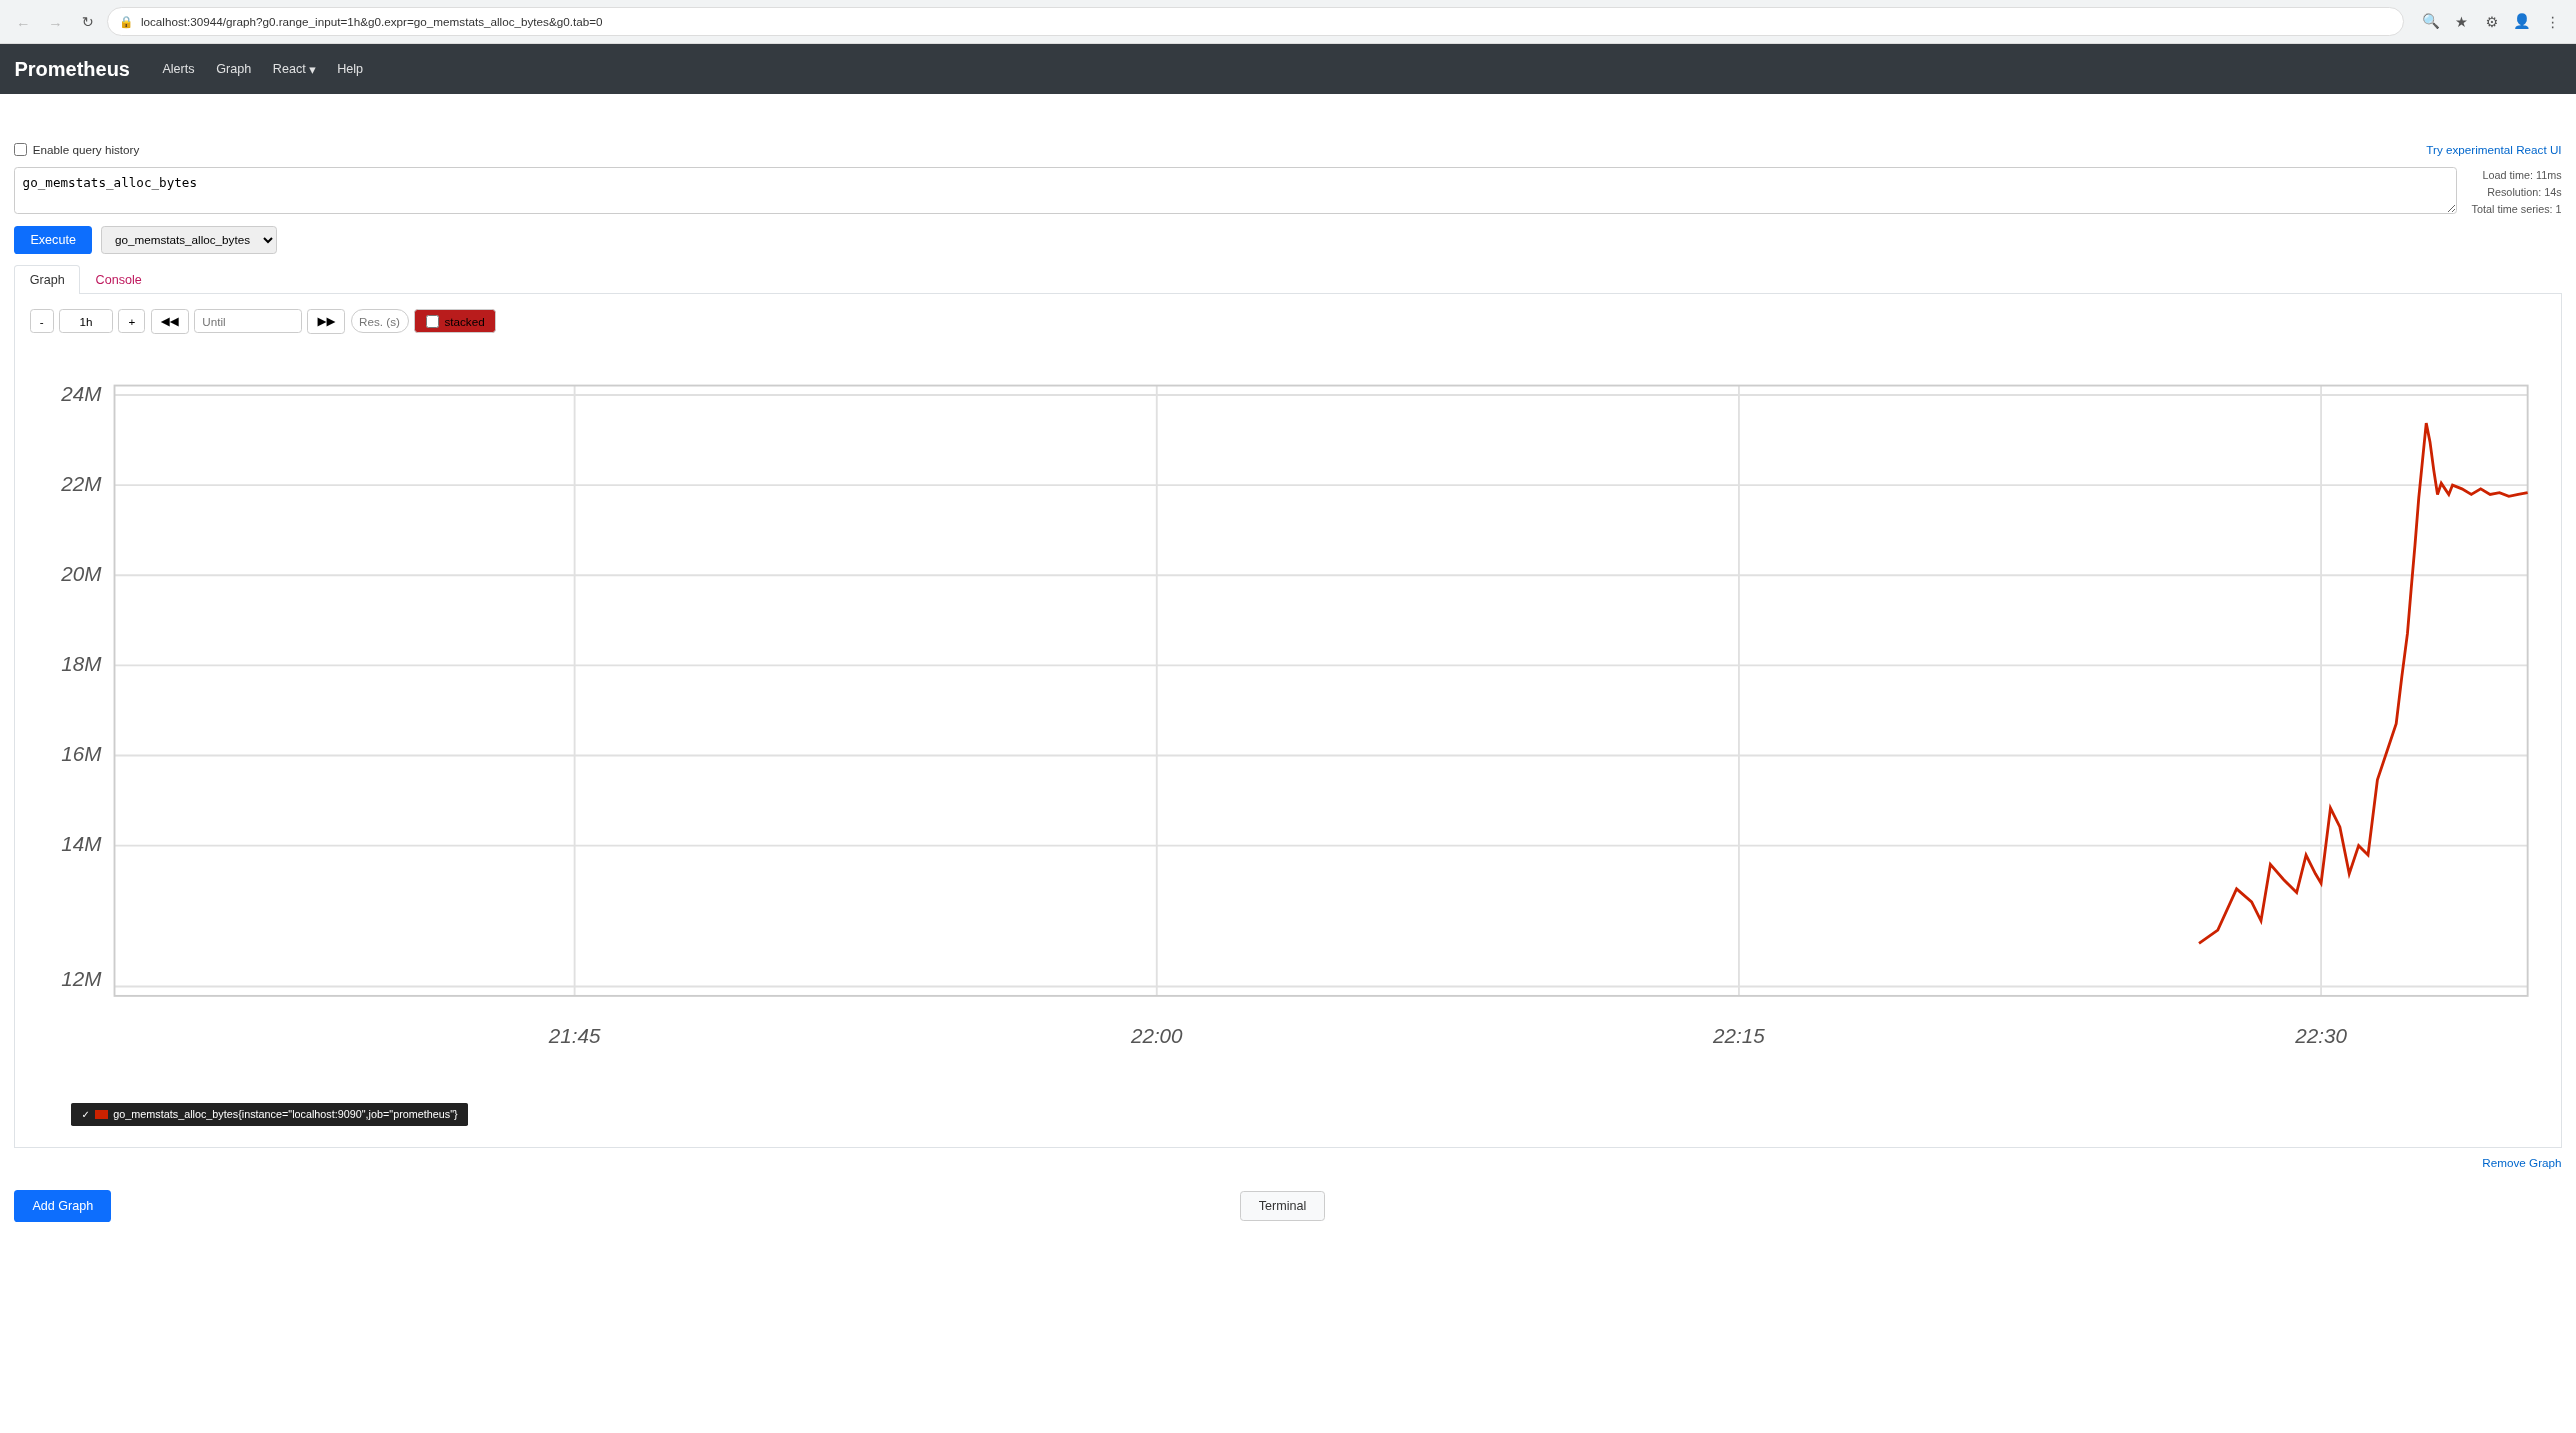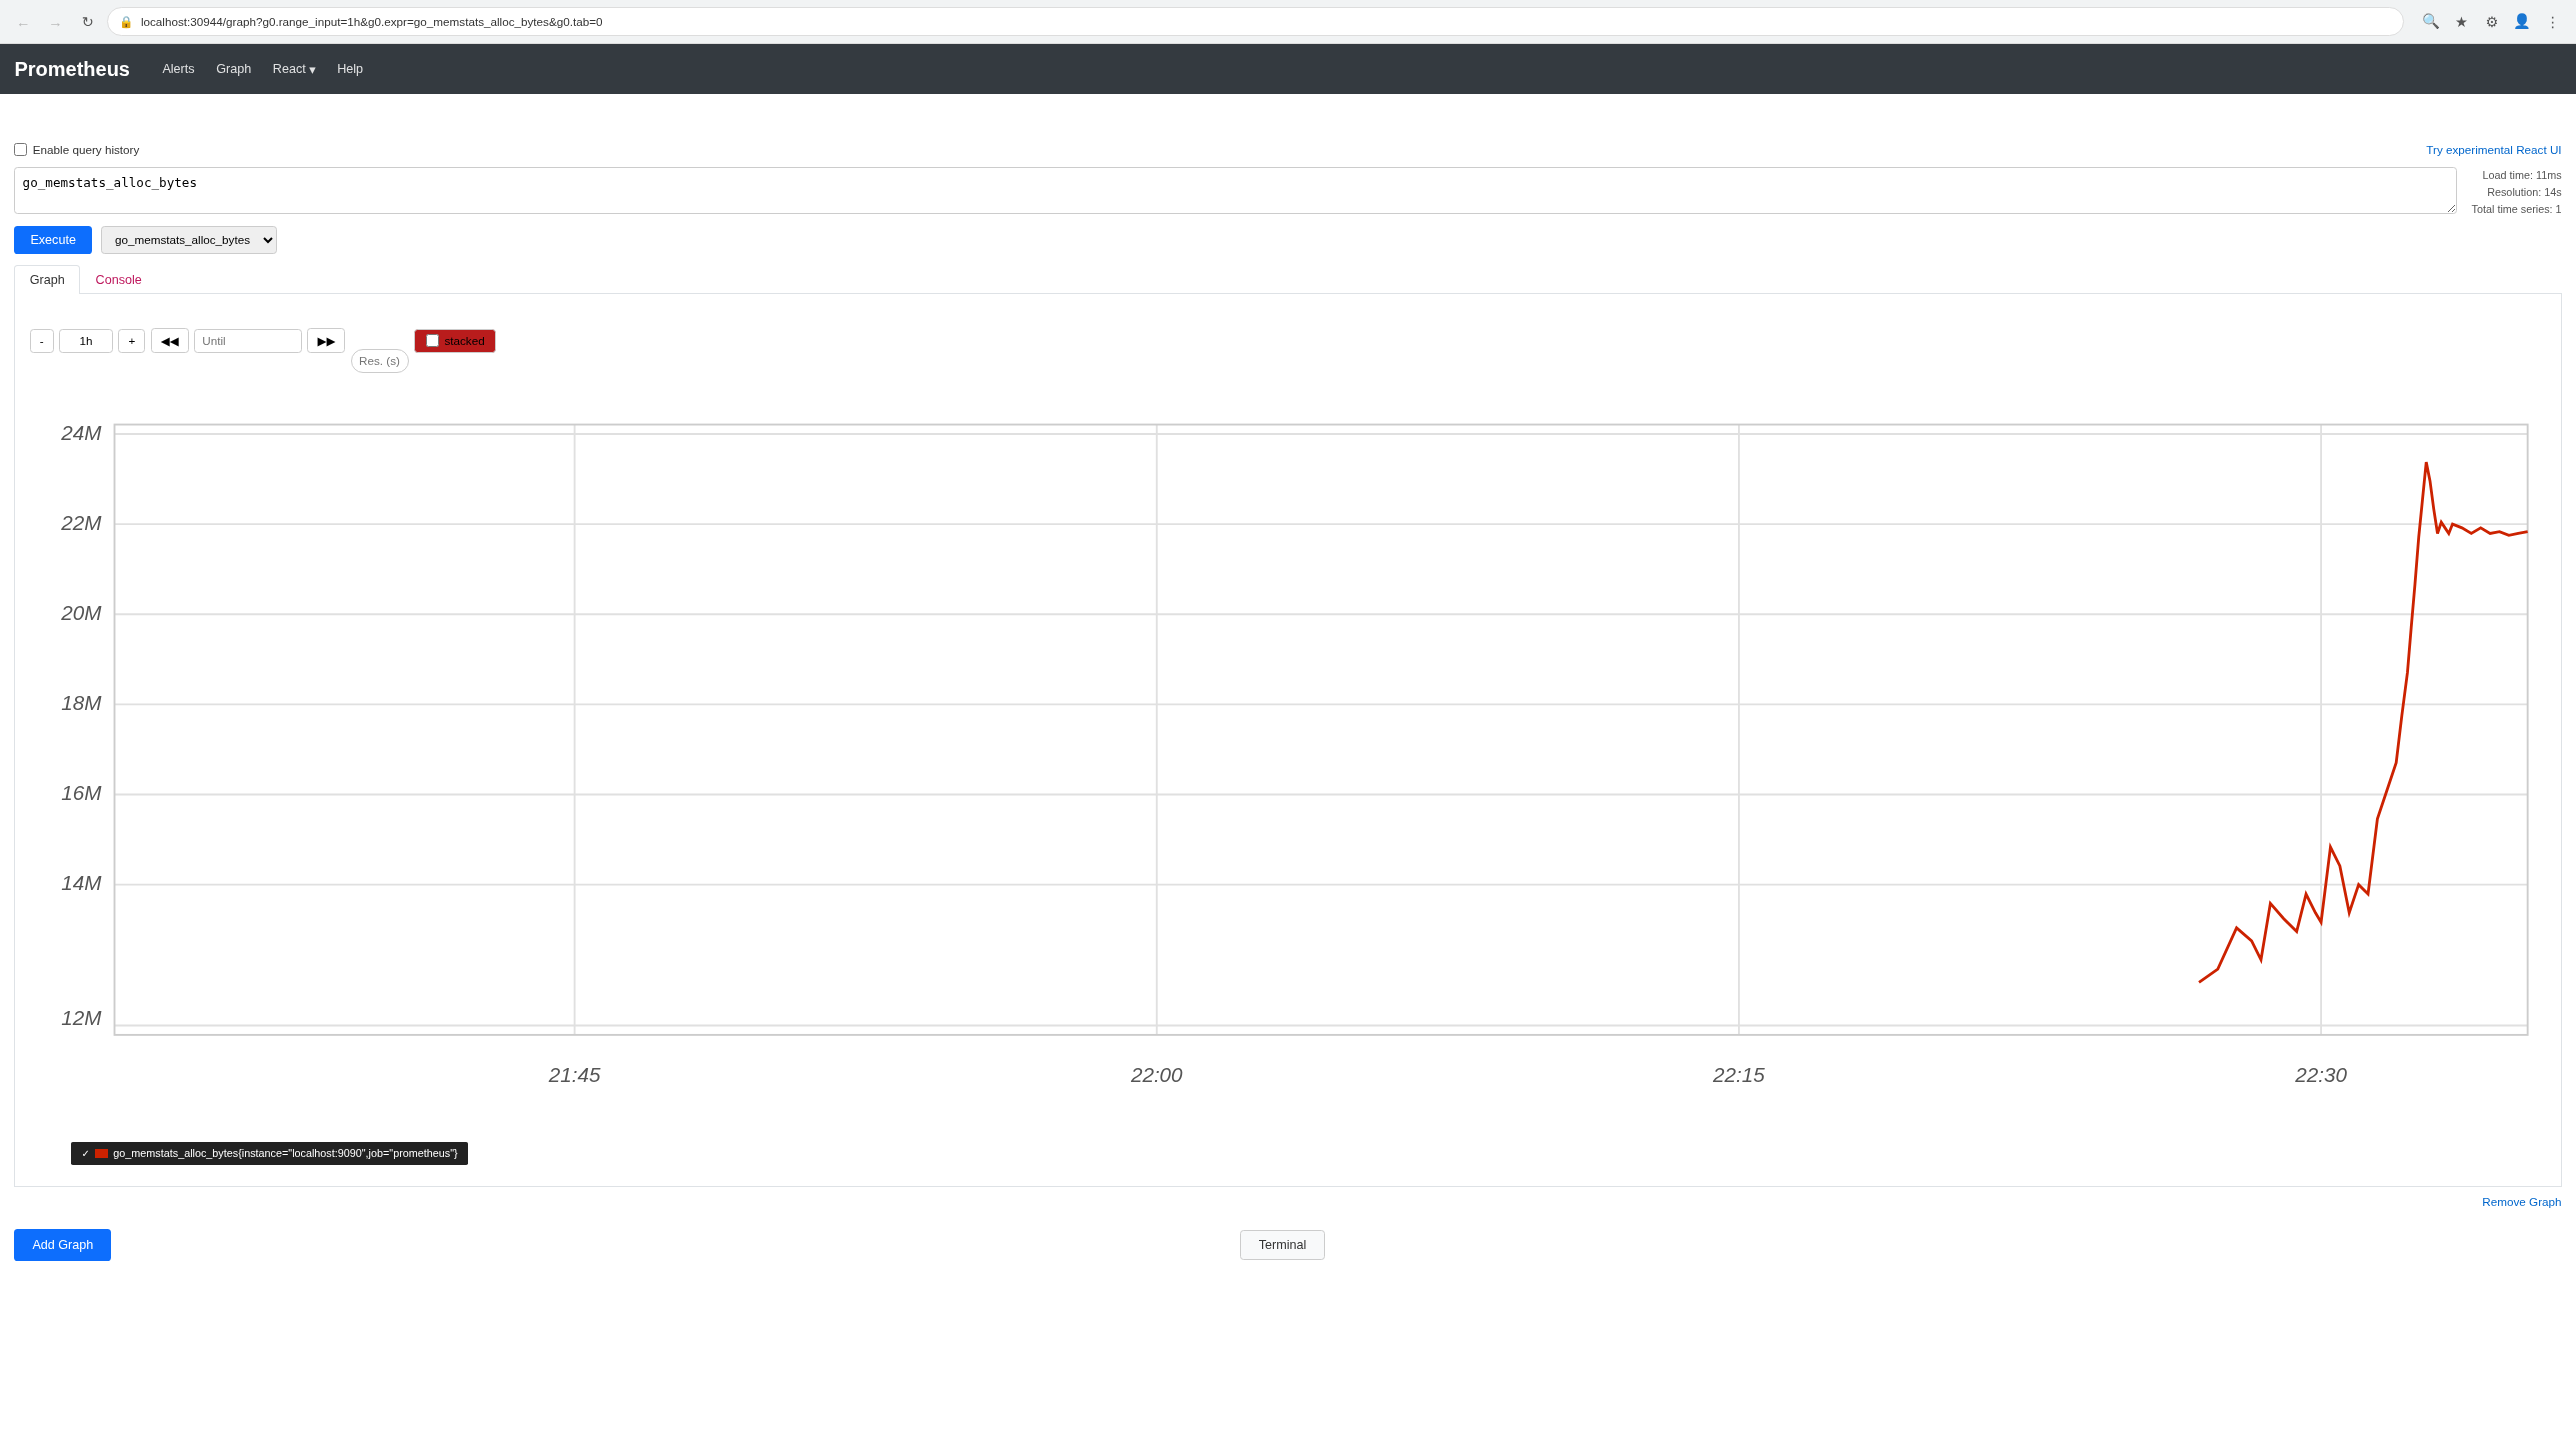--- a/index.html
+++ b/index.html
@@ -189,21 +189,20 @@
       border-radius: 3.6px;
       font-size: 11.7px;
       width: 108px;
     }
     .res-input {
       border: 0.9px solid #ccc;
       padding: 4.5px 7.2px;
       border-radius: 12px;
       font-size: 11.7px;
       width: 58px;
-      margin-top: 40px;
     }
     .stacked-btn {
       border: 0.9px solid #ccc;
       background: #b91c1c;
       padding: 4.5px 10.8px;
       cursor: pointer;
       border-radius: 3.6px;
       font-size: 11.7px;
       display: flex; align-items: center; gap: 5.4px;
     }

